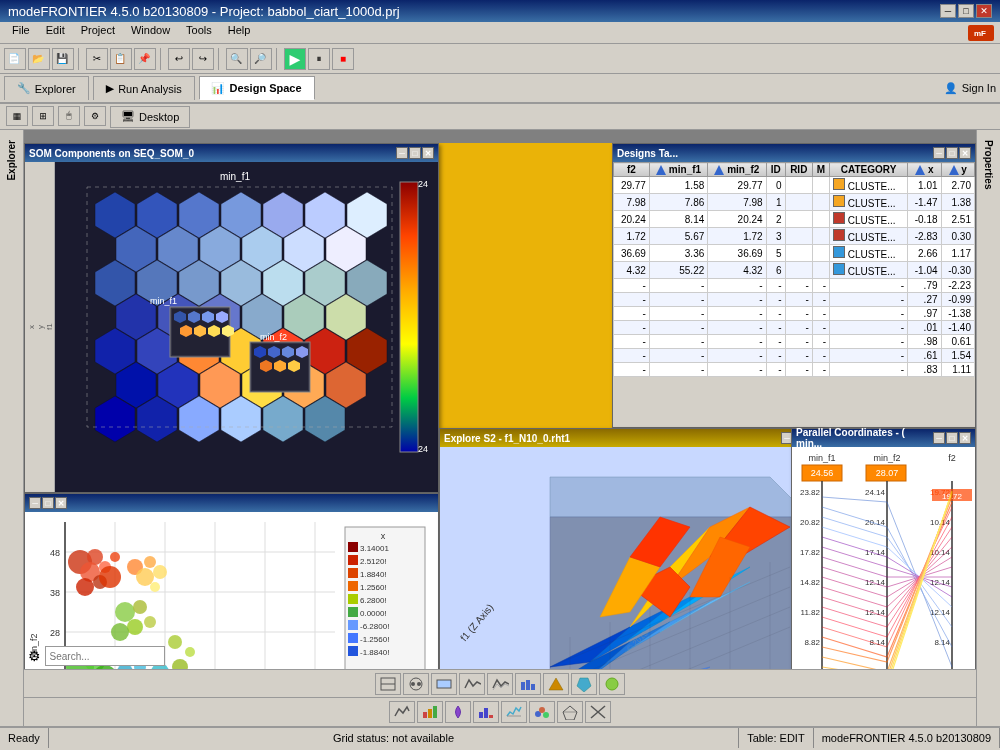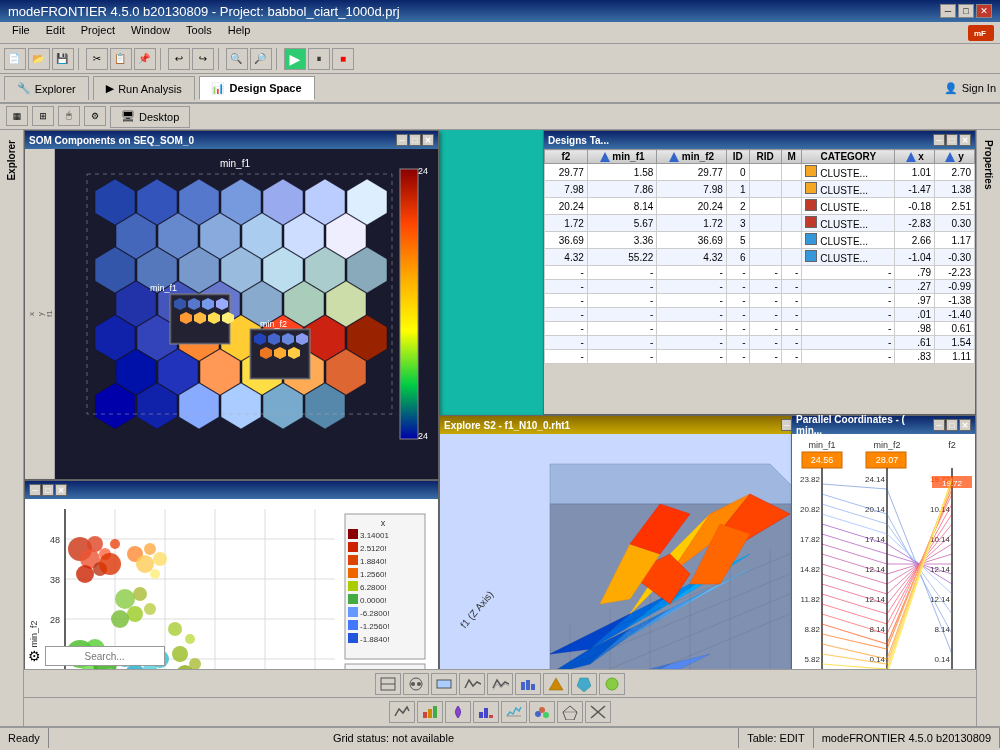--- a/index.html
+++ b/index.html
@@ -135,21 +135,22 @@
       font-weight: bold;
       padding: 8px 0;
       cursor: pointer;
     }
 
     
     .content-area {
       flex: 1;
       position: relative;
       overflow: hidden;
-      background: #14b8a6;
+      background: #eab308;
+      margin-top: 13px;
     }
 
     
     .panel {
       position: absolute;
       background: #d4d0c8;
       border: 1px solid #666;
       box-shadow: 2px 2px 4px rgba(0,0,0,0.4);
     }
     .panel-title {
@@ -204,21 +205,20 @@
       display: flex; align-items: center; justify-content: center;
       font-size: 12px; cursor: pointer;
     }
     .search-input {
       width: 120px;
       height: 20px;
       border: 1px solid #999;
       padding: 2px 4px;
       font-size: 10px;
       background: white;
-      text-align: center;
     }
 
     
     .status-bar {
       height: 22px;
       background: #d4d0c8;
       border-top: 2px solid #999;
       display: flex;
       align-items: center;
       font-size: 11px;
@@ -463,21 +463,21 @@
           </g>
 
           <text x="95" y="142" fill="white" font-size="9">min_f1</text>
           <text x="205" y="178" fill="white" font-size="9">min_f2</text>
 
           <rect x="32" y="25" width="305" height="240" fill="none" stroke="#aaa" stroke-width="0.5" stroke-dasharray="4,4"></rect>
         </svg>
       </div>
     </div>
 
-    <div class="panel designs-panel" style="top:0; right:0; width:433px; height:285px;">
+    <div class="panel designs-panel" style="top:0; right:0; width:364px; height:285px;">
       <div class="panel-title">
         <span>Designs Ta...</span>
         <div class="panel-title-controls">
           <div class="panel-ctrl">─</div>
           <div class="panel-ctrl">□</div>
           <div class="panel-ctrl">✕</div>
         </div>
       </div>
       <div style="overflow:auto; height:calc(100% - 18px);">
         <table class="data-table">

